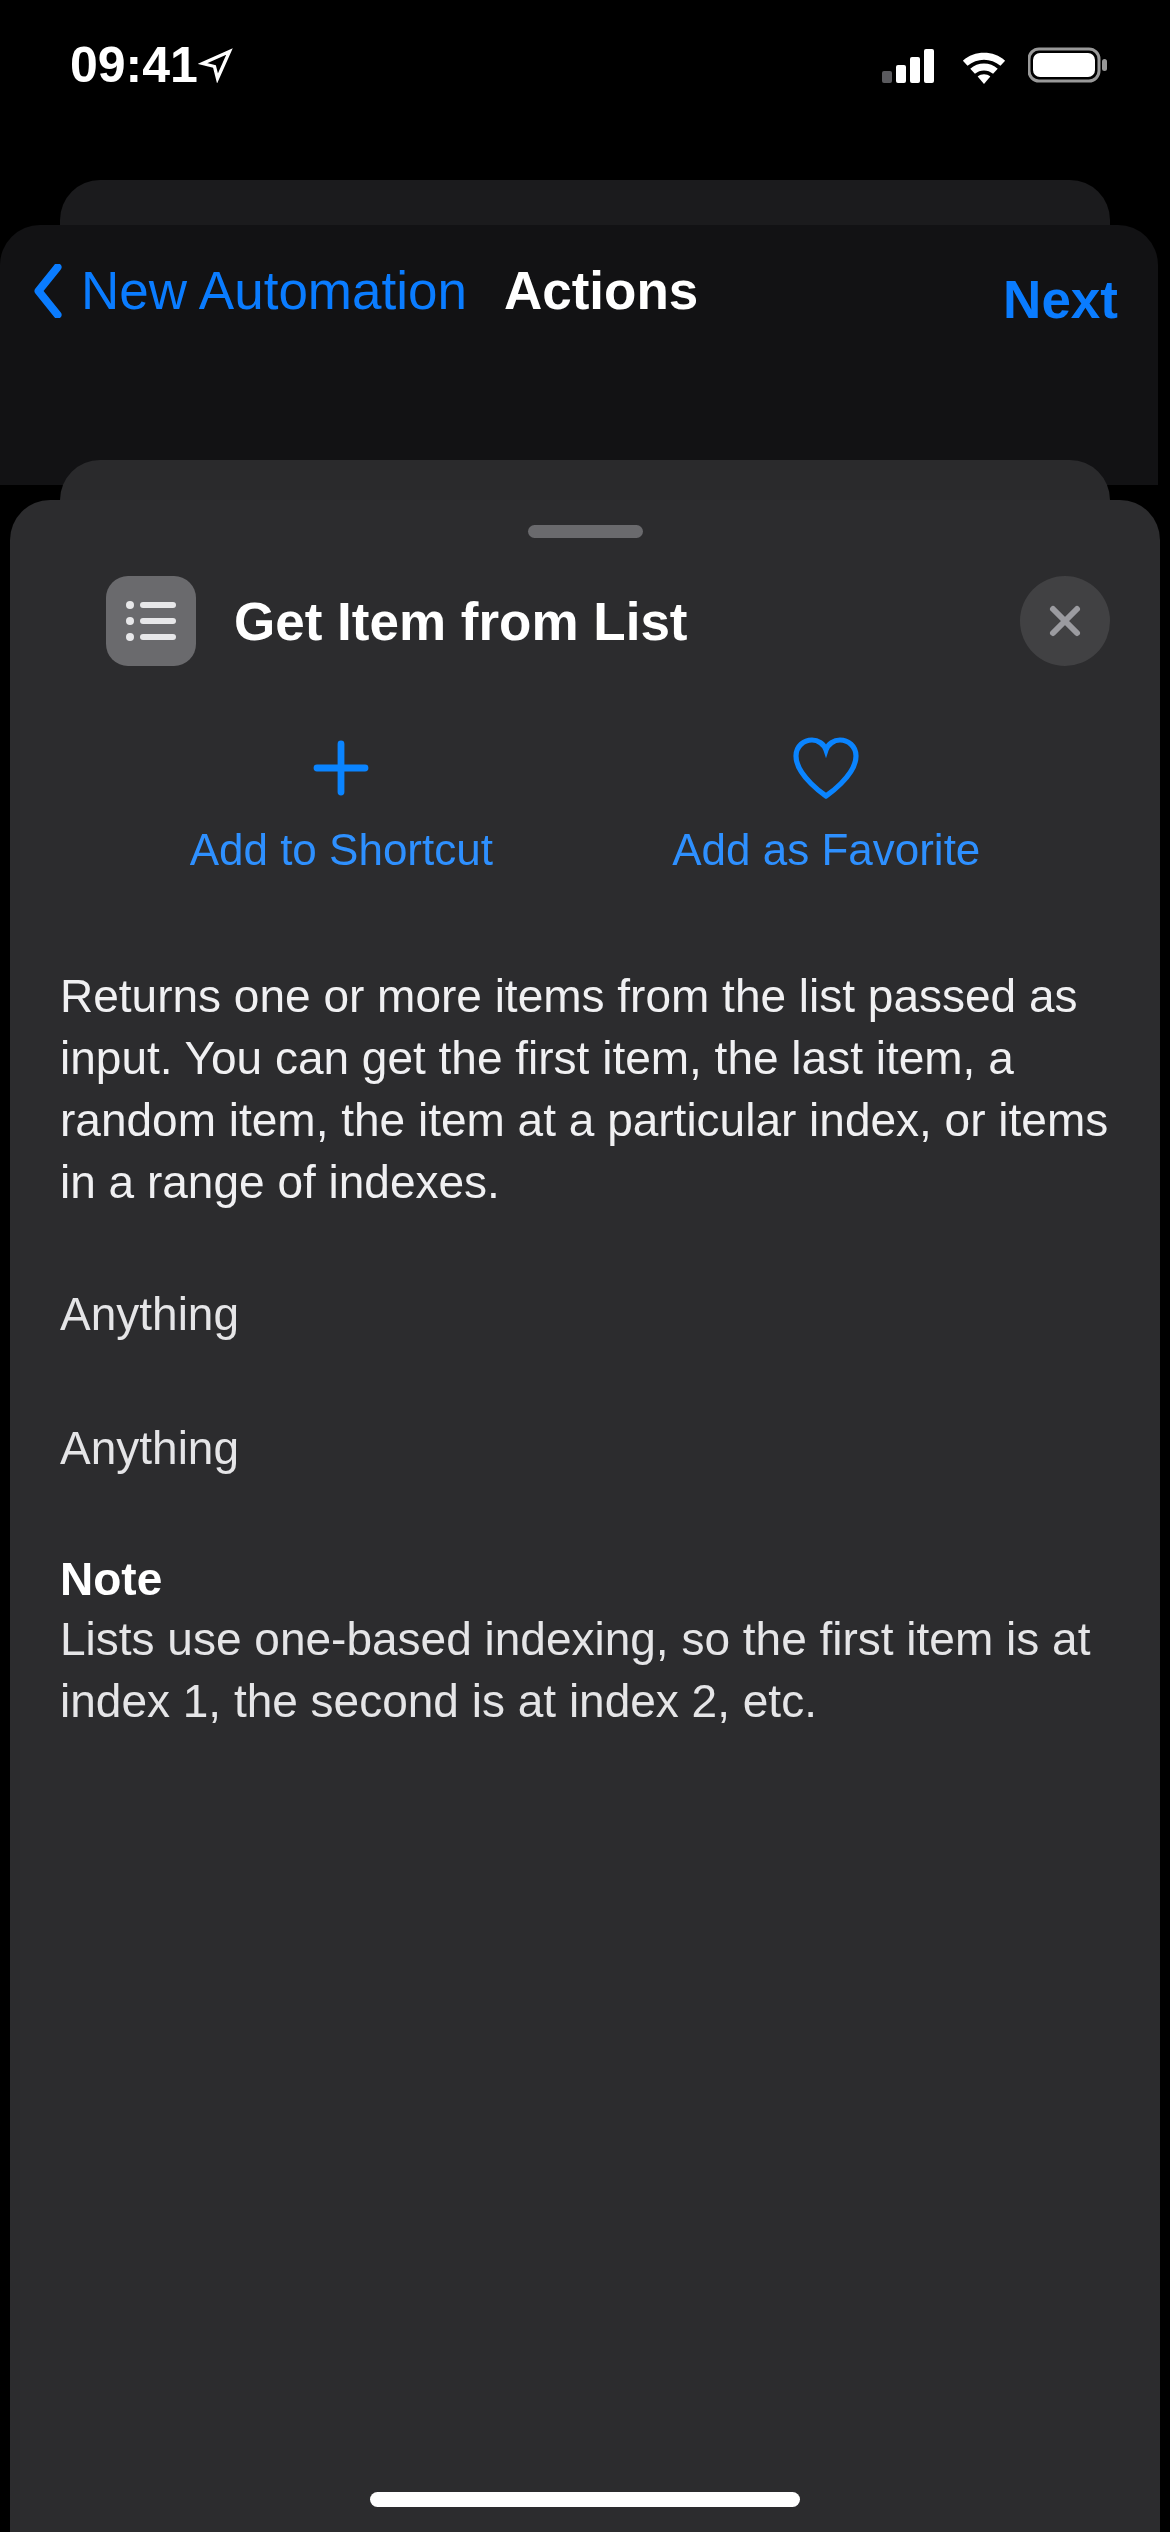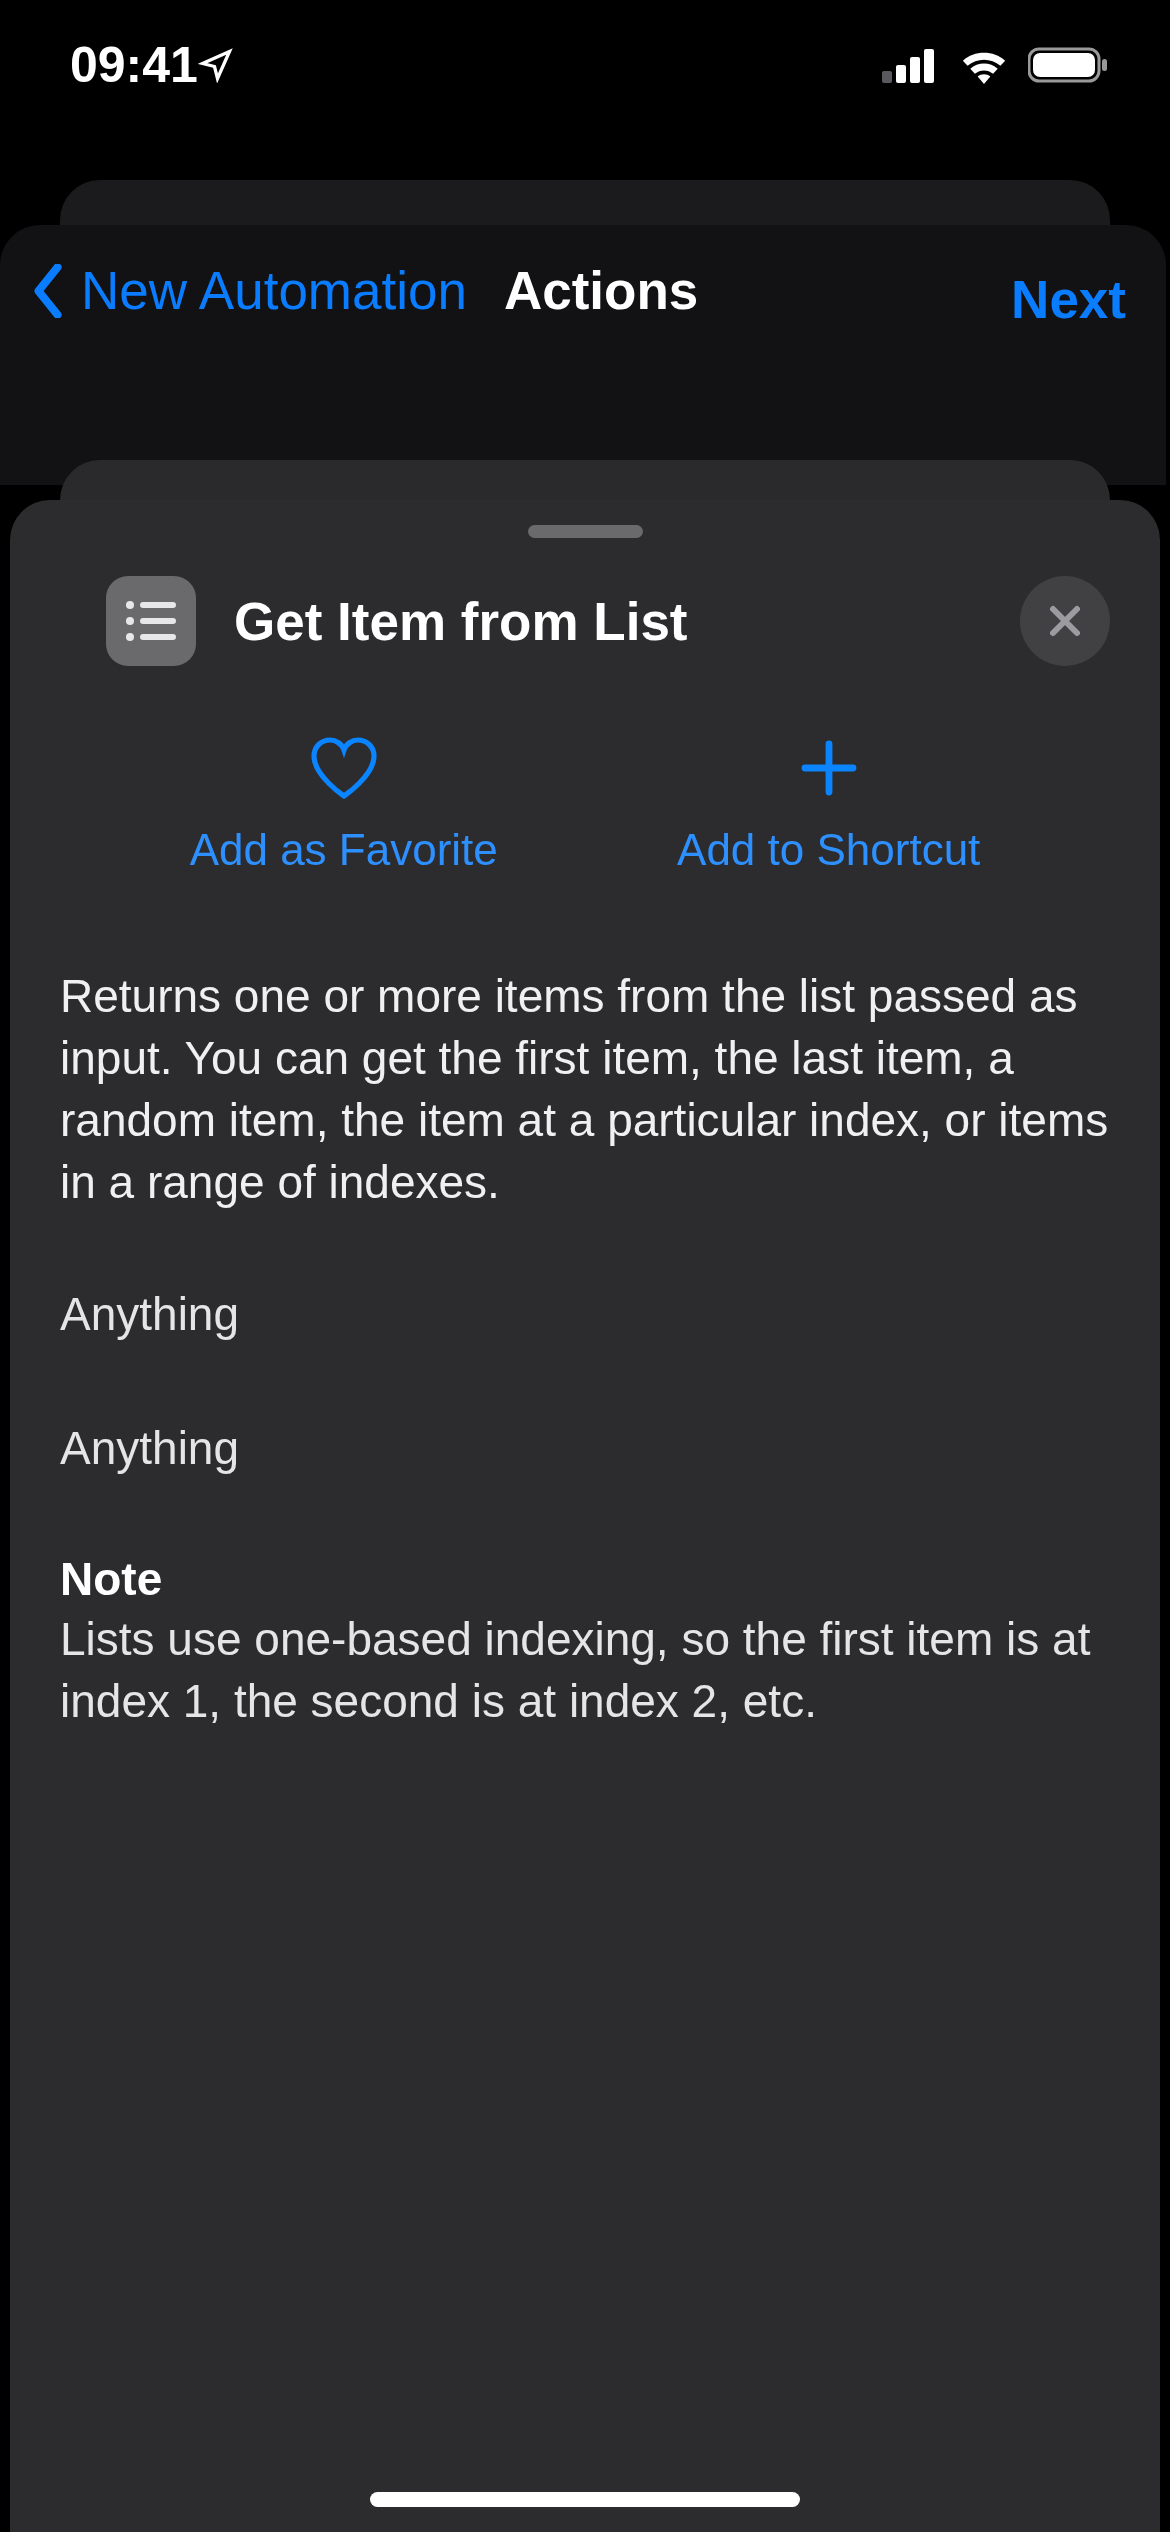--- a/index.html
+++ b/index.html
@@ -44,21 +44,21 @@
       left: 60px;
       right: 60px;
       height: 120px;
       background: #1b1b1d;
       border-radius: 40px 40px 0 0;
     }
     .nav-bar {
       position: absolute;
       top: 225px;
       left: 0;
-      right: 4px;
+      right: 12px;
       height: 260px;
       background: #121214;
       border-radius: 40px 40px 0 0;
       padding: 35px 40px 0 30px;
       display: flex;
       align-items: flex-start;
       justify-content: space-between;
     }
     .nav-left {
       display: flex;
@@ -263,31 +263,31 @@
     </div>
     <div class="close-button">
       <svg width="40" height="40" viewBox="0 0 40 40">
         <path d="M8 8 L32 32 M32 8 L8 32" stroke="#9b9ba0" stroke-width="6" stroke-linecap="round"></path>
       </svg>
     </div>
   </div>
 
   <div class="actions-row">
     <div class="action-button">
+      <svg width="64" height="64" viewBox="0 0 32 32">
+        <path d="M16 4 L16 28 M4 16 L28 16" stroke="#0a84ff" stroke-width="3.4" stroke-linecap="round"></path>
+      </svg>
+      <div class="action-label">Add to Shortcut</div>
+    </div>
+    <div class="action-button">
       <svg width="72" height="64" viewBox="0 0 36 32">
         <path d="M18 30 C18 30 3 20 3 10 C3 5 7 2 11 2 C14 2 17 4 18 7 C19 4 22 2 25 2 C29 2 33 5 33 10 C33 20 18 30 18 30 Z" fill="none" stroke="#0a84ff" stroke-width="2.6"></path>
       </svg>
       <div class="action-label">Add as Favorite</div>
     </div>
-    <div class="action-button">
-      <svg width="64" height="64" viewBox="0 0 32 32">
-        <path d="M16 4 L16 28 M4 16 L28 16" stroke="#0a84ff" stroke-width="3.4" stroke-linecap="round"></path>
-      </svg>
-      <div class="action-label">Add to Shortcut</div>
-    </div>
   </div>
 
   <div class="description">Returns one or more items from the list passed as input. You can get the first item, the last item, a random item, the item at a particular index, or items in a range of indexes.</div>
 
   <div class="section">
     <div class="section-value">Anything</div>
   </div>
 
   <div class="section">
     <div class="section-value">Anything</div>

